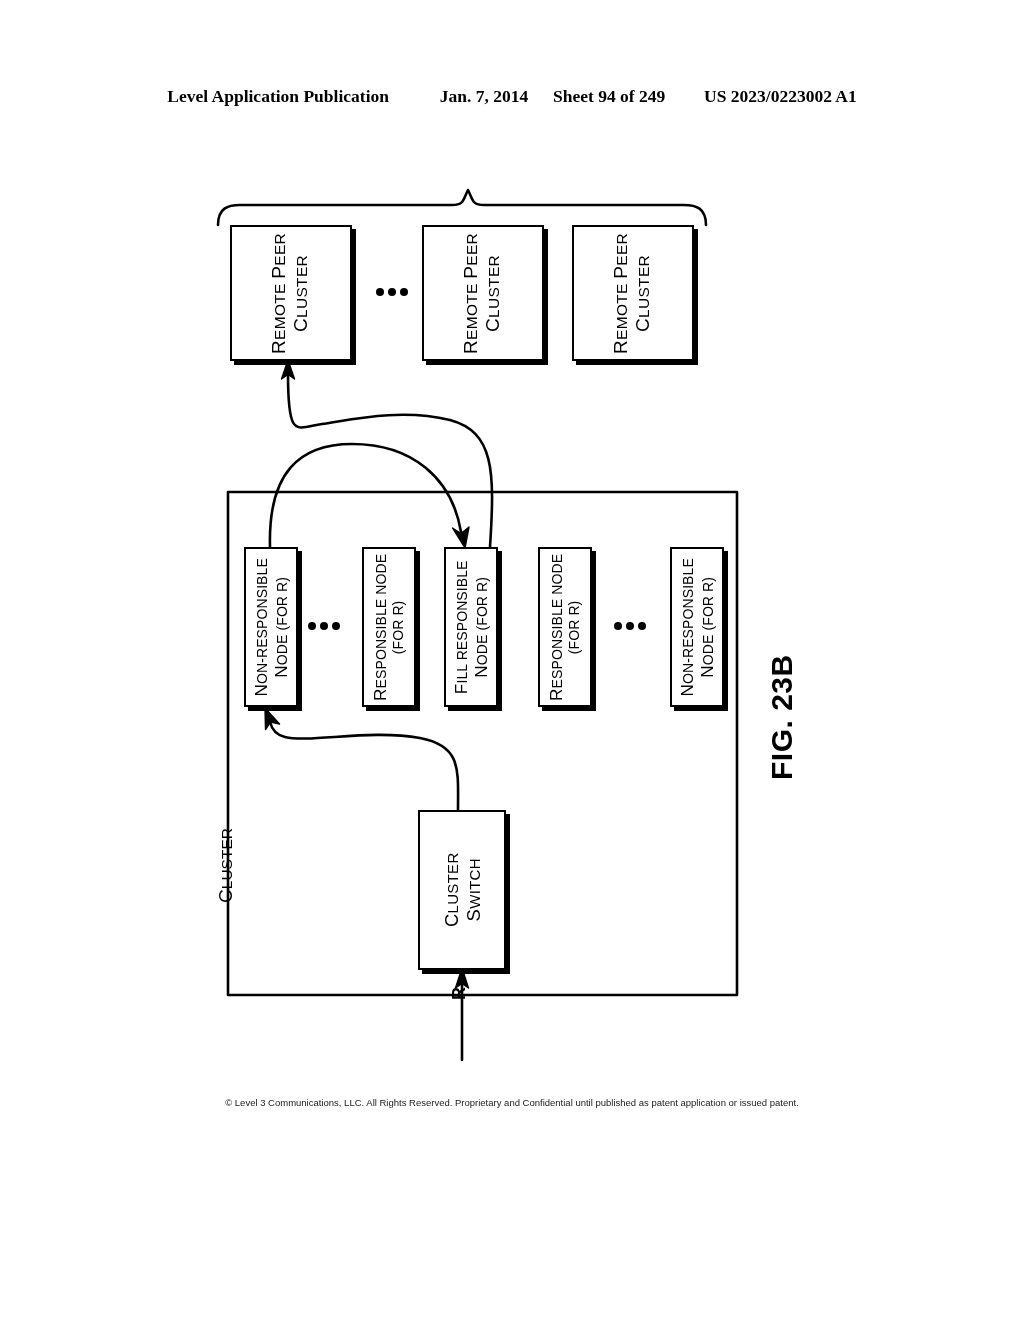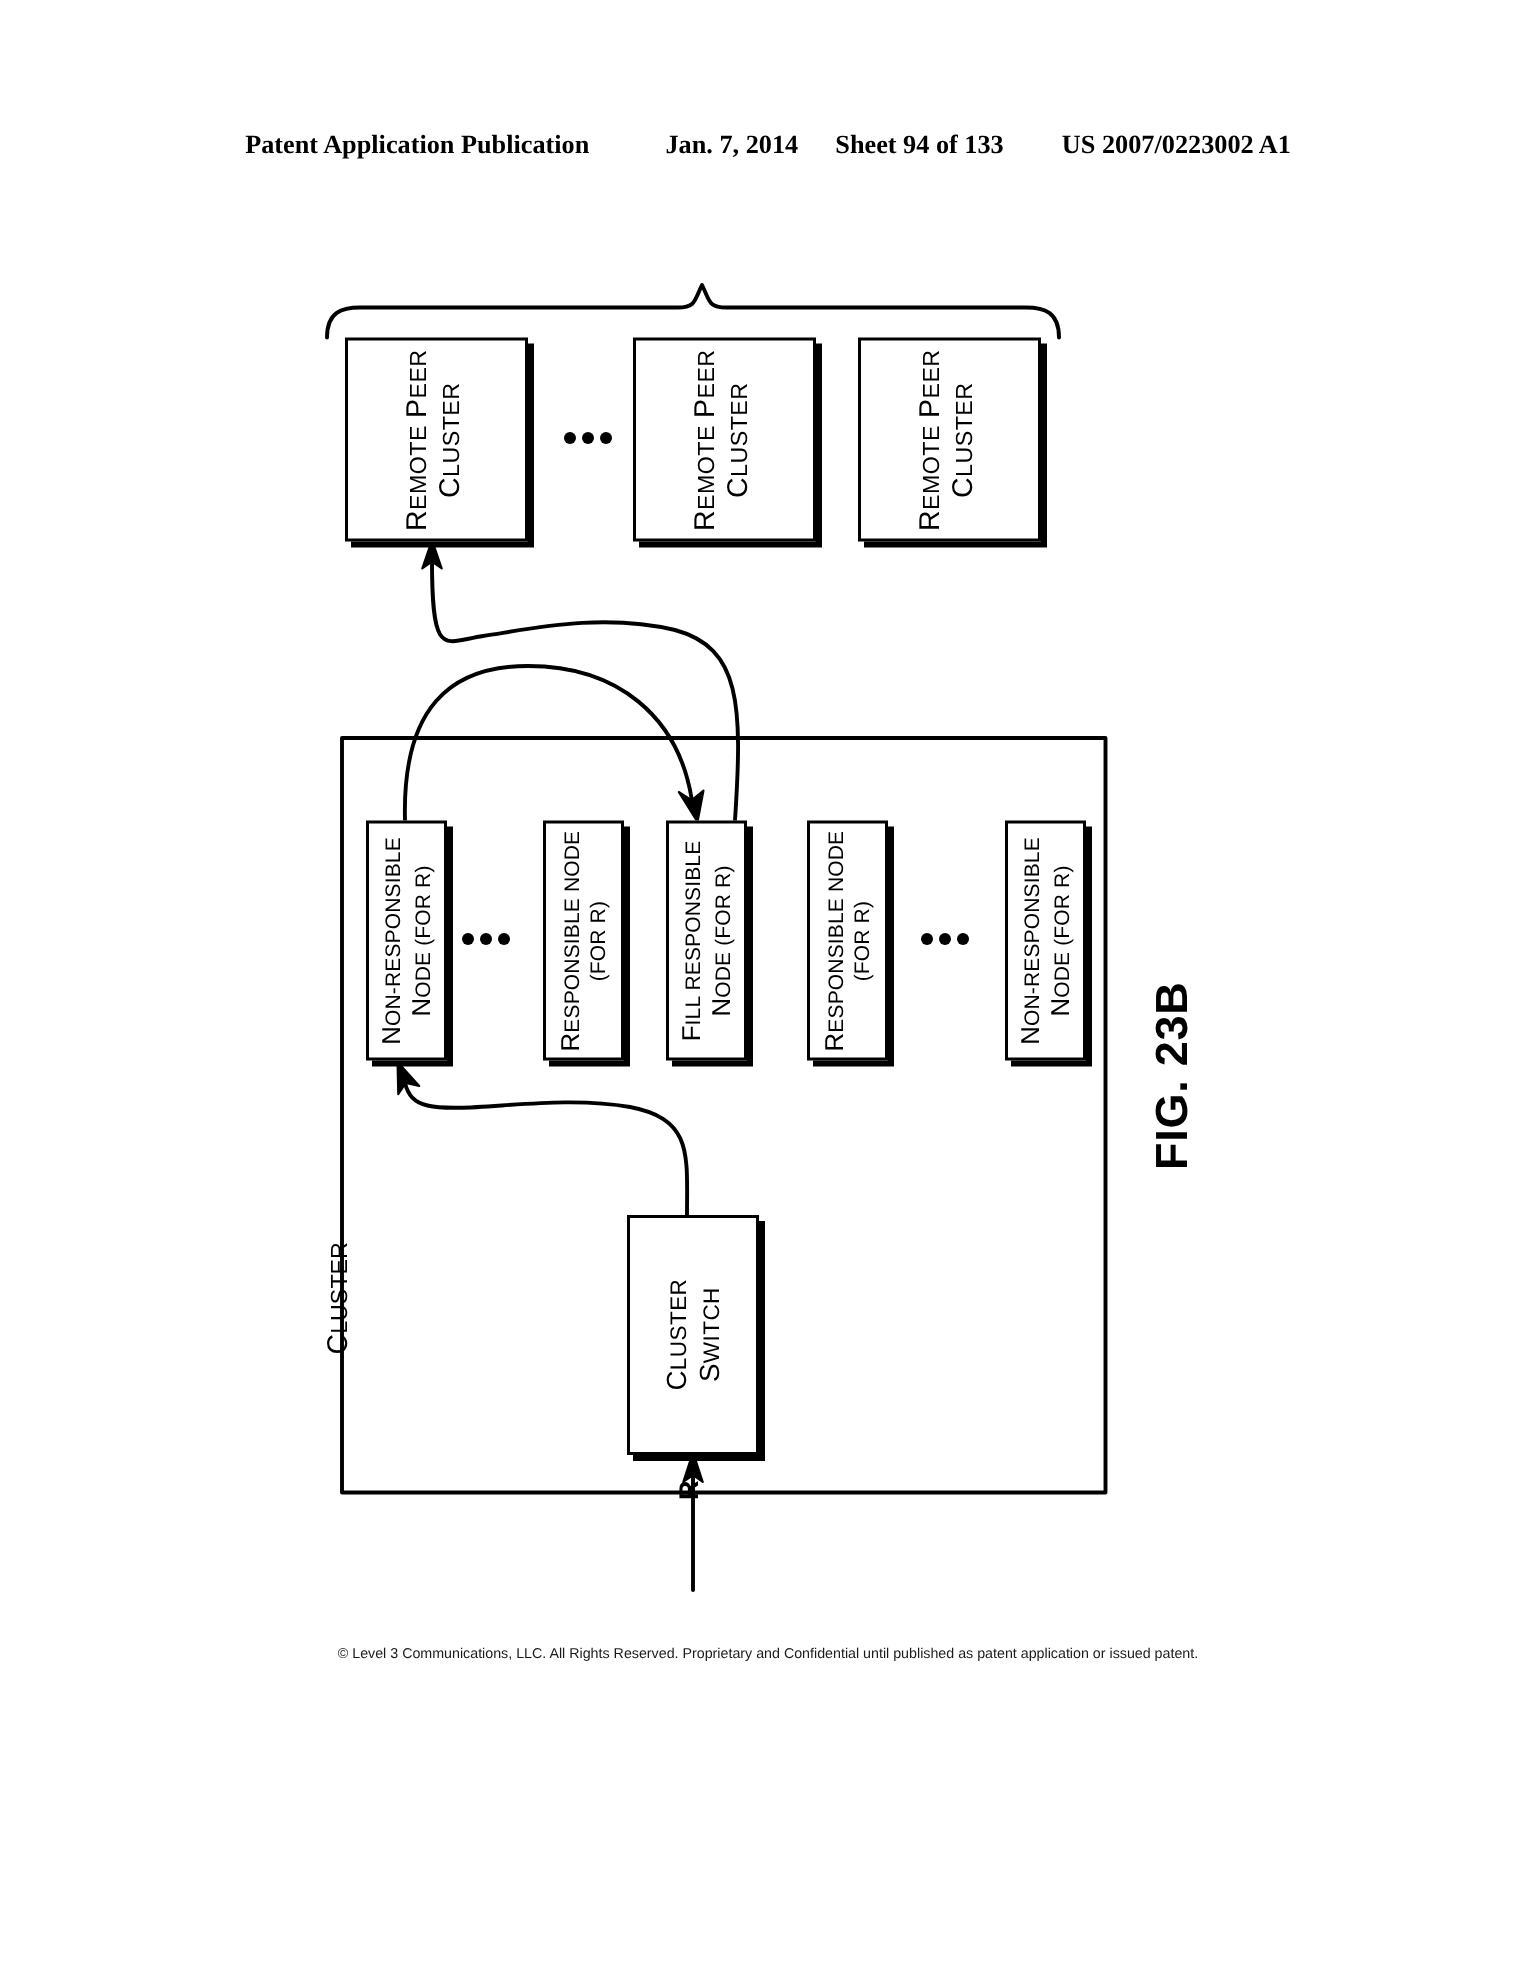--- a/index.html
+++ b/index.html
@@ -137,27 +137,27 @@
     font-family: "Liberation Sans", sans-serif;
     font-size: 9.5px;
     color: #1a1a1a;
     white-space: nowrap;
   }
 </style>
 </head>
 <body>
 
 <div id="page-header">
-  <span class="seg">Patent Application Publication</span>
+  <span class="seg">Level Application Publication</span>
   <span class="gap-lg"></span>
   <span class="seg">Jan. 7, 2014</span>
   <span class="gap-sm"></span>
-  <span class="seg">Sheet 94 of 133</span>
+  <span class="seg">Sheet 94 of 249</span>
   <span class="gap-md"></span>
-  <span class="seg">US 2007/0223002 A1</span>
+  <span class="seg">US 2023/0223002 A1</span>
 </div>
 
 <div id="drawing">
 <svg width="1024" height="1320" viewBox="0 0 1024 1320" xmlns="http://www.w3.org/2000/svg">
   <g fill="none" stroke="#000" stroke-width="2.6" stroke-linecap="round" stroke-linejoin="round">
 
     <path d="M 218,225
              C 218,208 228,205 240,205
              L 452,205
              C 464,205 463,200 468,190

